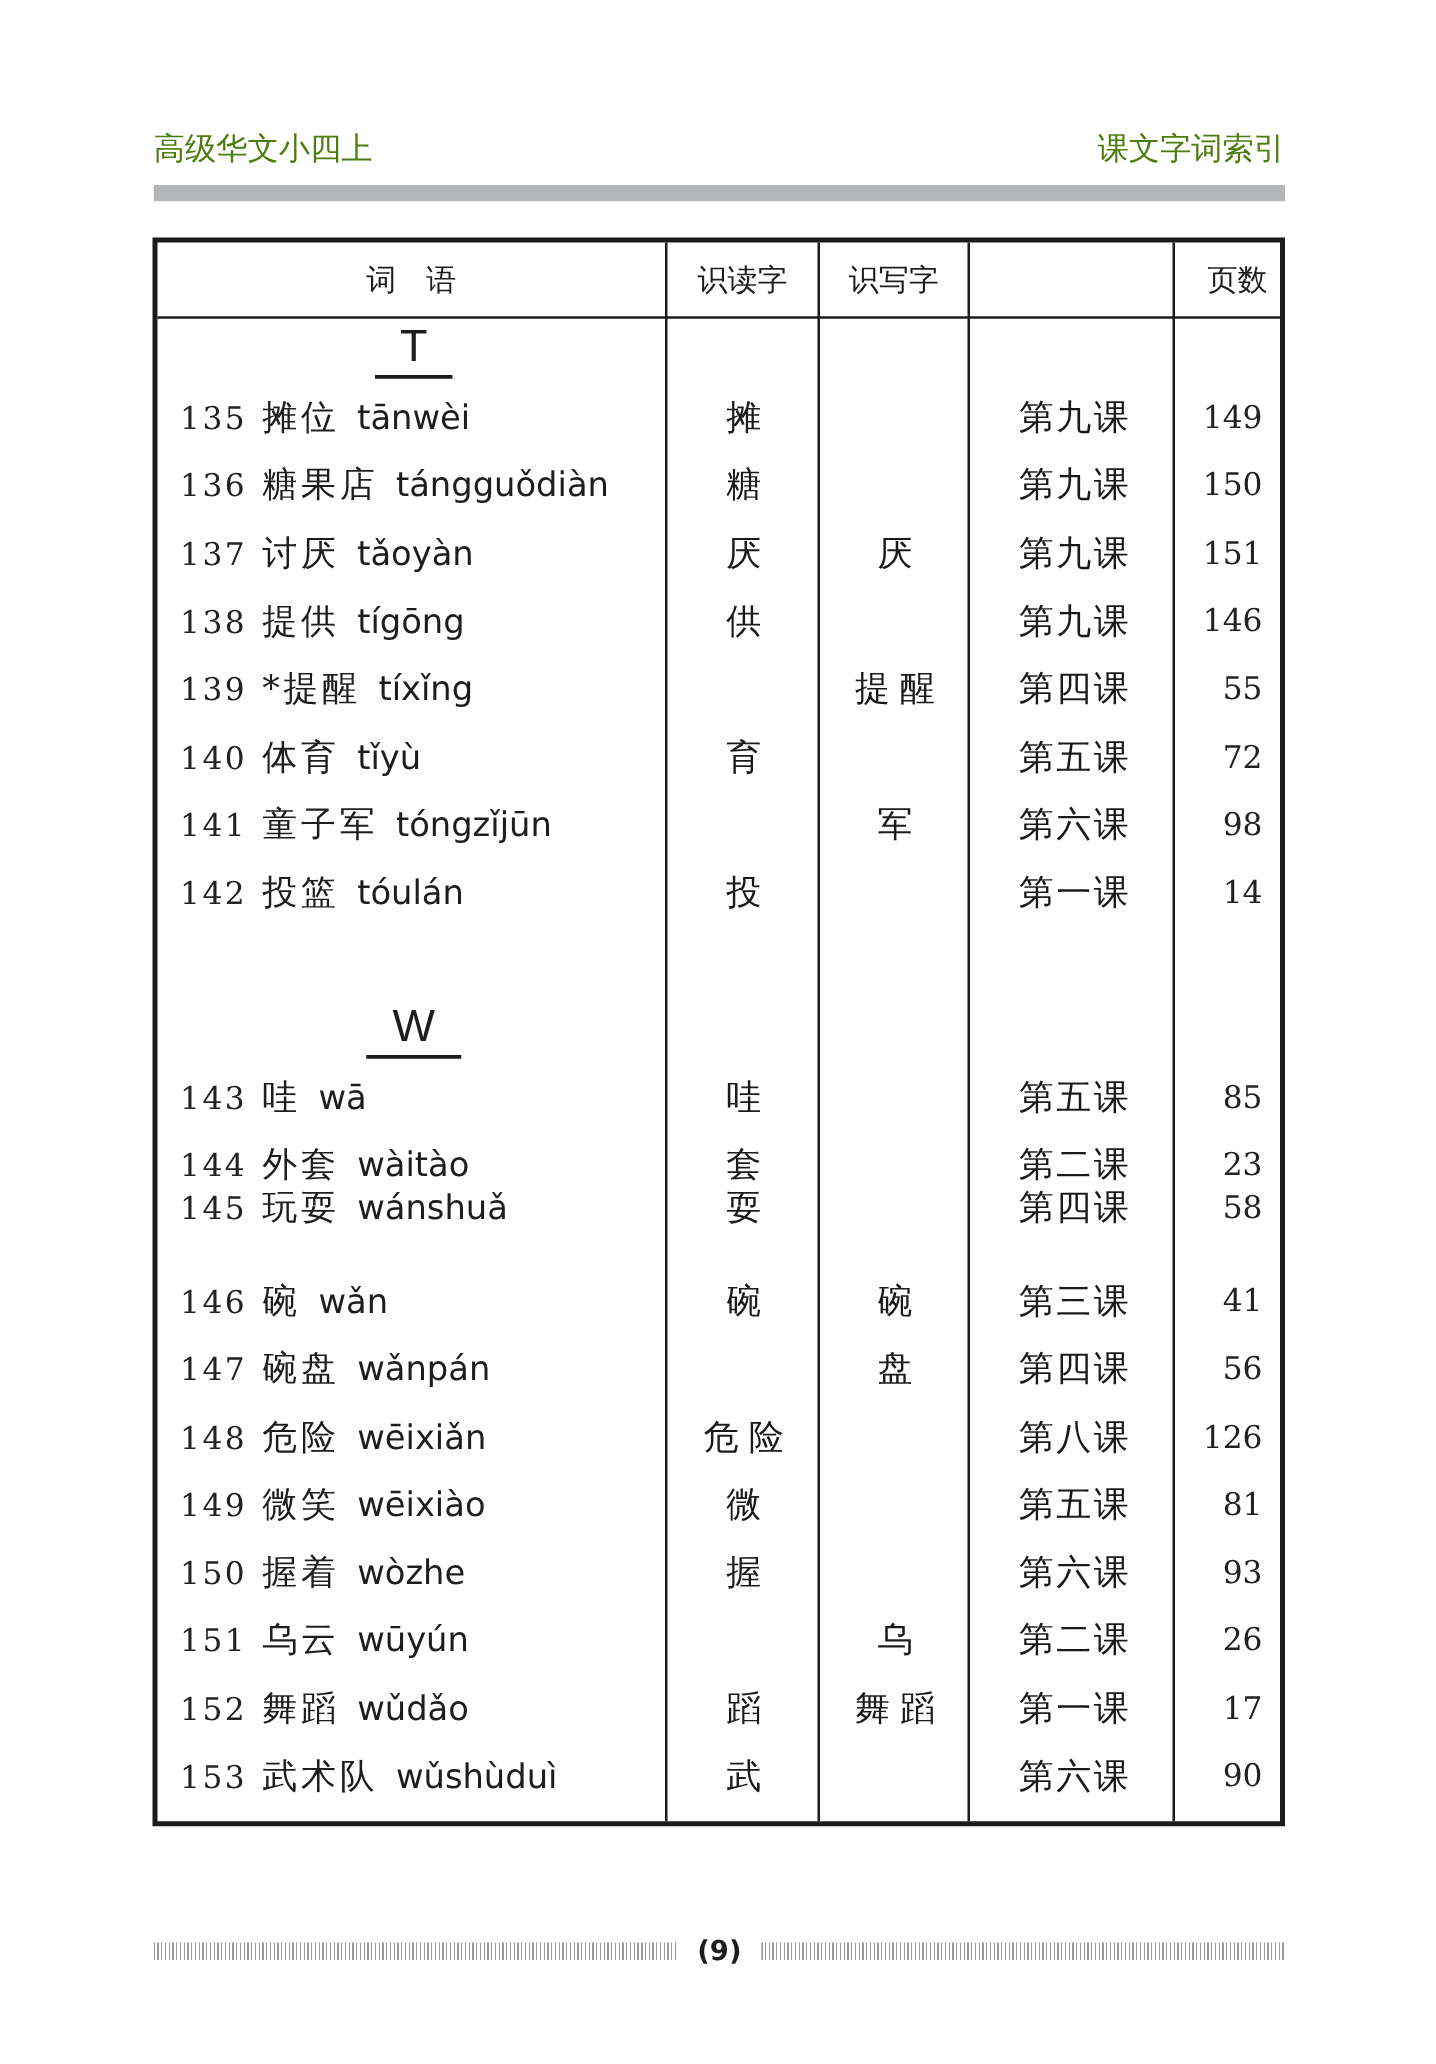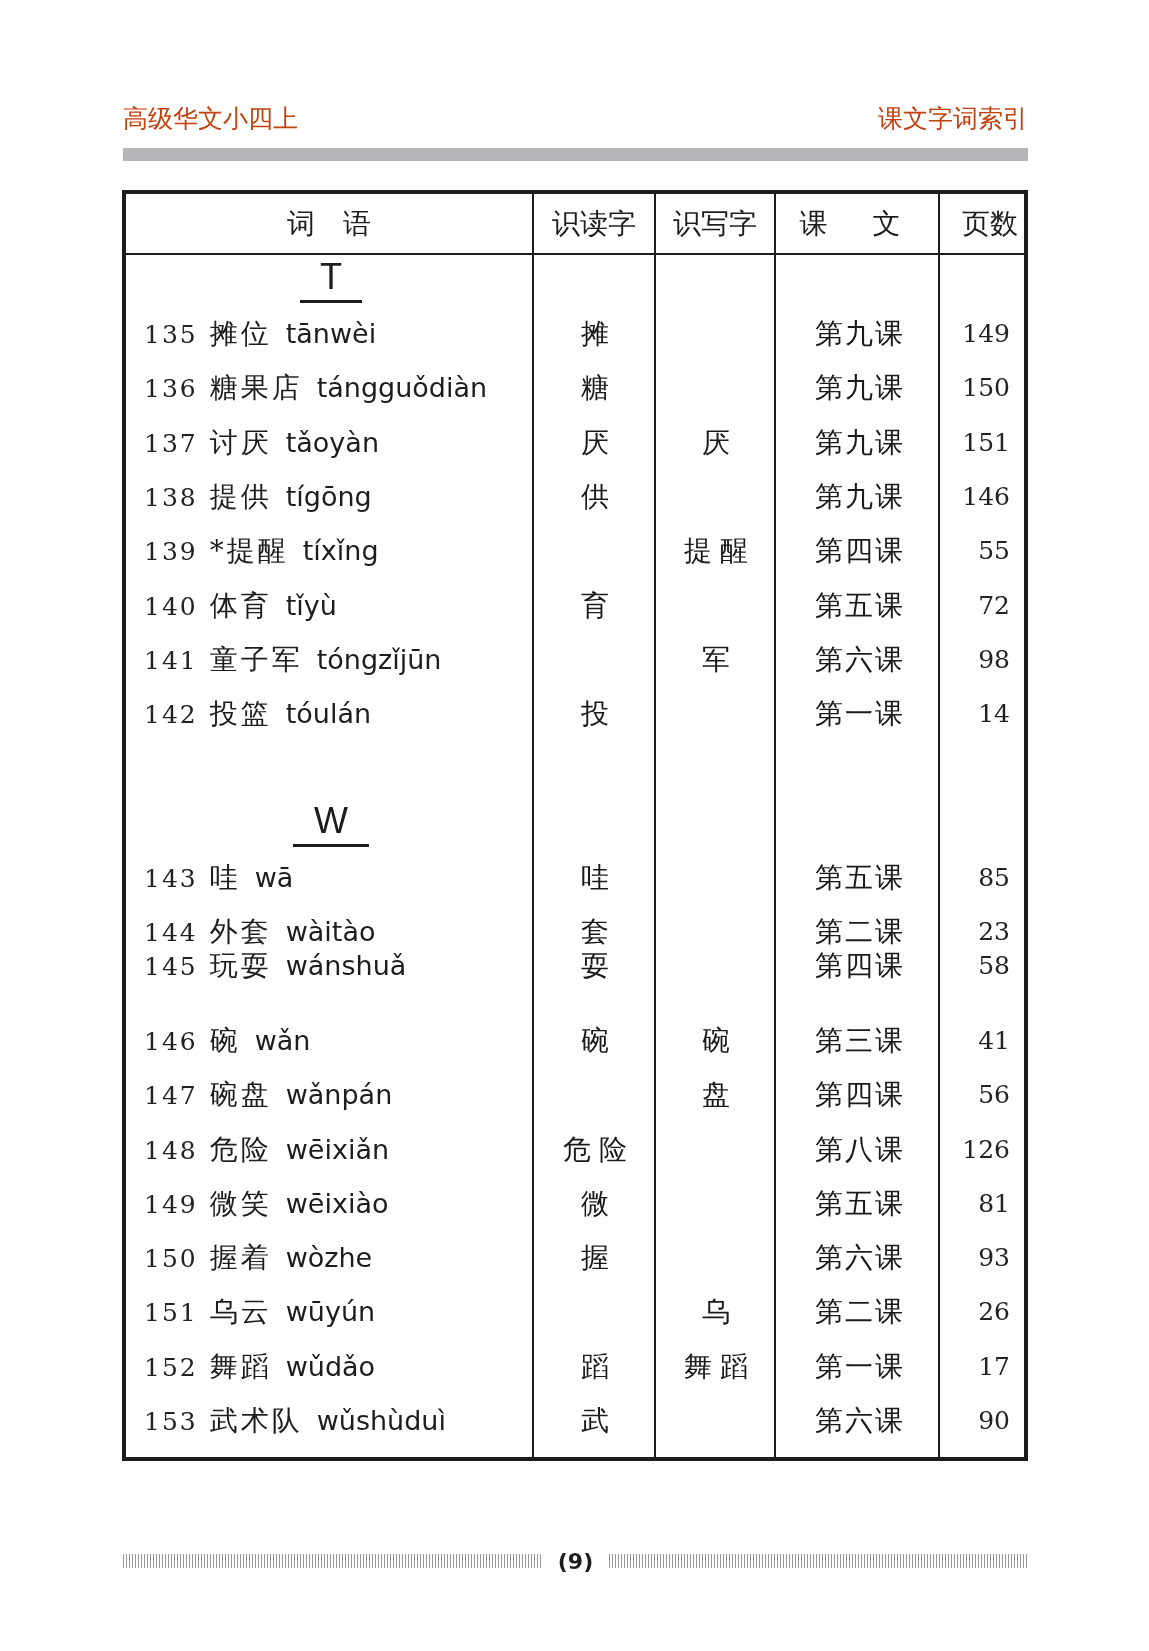--- a/index.html
+++ b/index.html
@@ -3,37 +3,37 @@
 <meta charset="utf-8">
 <style>
   html, body { margin: 0; padding: 0; background: #ffffff; }
   body {
     width: 1149px; height: 1651px; position: relative; overflow: hidden;
     font-family: "DejaVu Sans", sans-serif; color: #1a1a1a;
   }
   .running-head {
     position: absolute; top: 100px; left: 123px; width: 905px; height: 36px;
     display: flex; justify-content: space-between; align-items: center;
-    font-family: "DejaVu Sans", sans-serif; font-size: 25px; color: #c2410c;
+    font-family: "DejaVu Sans", sans-serif; font-size: 25px; color: #4d7c0f;
   }
   .head-bar {
     position: absolute; top: 148px; left: 123px; width: 905px; height: 13px;
     background: #b5b6b9;
   }
   .index-table {
     position: absolute; top: 190px; left: 122px; width: 906px; height: 1271px;
     border: 4px solid #1c1c1c; box-sizing: border-box;
   }
   .col-line {
     position: absolute; top: 0; bottom: 0; width: 2px; background: #1c1c1c;
   }
   .header-row {
     position: absolute; top: 0; left: 0; right: 0; height: 59px;
     border-bottom: 2px solid #1c1c1c;
-    font-family: Liberation Mono, monospace; font-size: 28px; color: #1d1d1d;
+    font-family: Liberation Serif, serif; font-size: 24px; color: #1d1d1d;
   }
   .hcell {
     position: absolute; top: 0; height: 59px; display: flex;
     align-items: center; justify-content: center; white-space: nowrap;
   }
   .section-letter {
     position: absolute; left: 0; width: 410px; text-align: center;
     font-family: "Liberation Sans", sans-serif; font-size: 36px; color: #1d1d1d;
   }
   .section-letter .ul {
@@ -91,21 +91,20 @@
 <div class="index-table">
   <div class="col-line" style="left:406px"></div>
   <div class="col-line" style="left:528px"></div>
   <div class="col-line" style="left:648px"></div>
   <div class="col-line" style="left:812px"></div>
 
   <div class="header-row">
     <div class="hcell" style="left:0;width:406px">词　语</div>
     <div class="hcell" style="left:408px;width:120px">识读字</div>
     <div class="hcell" style="left:530px;width:118px">识写字</div>
-    <div class="hcell" style="left:650px;width:162px;letter-spacing:14px">课 文</div>
     <div class="hcell" style="left:814px;width:100px">页数</div>
   </div>
 
   <div id="table-body">
       <div class="section-letter" style="top: 62px;"><span>T</span><span class="ul" style="width: 62px;"></span></div>
       <div class="row" style="top: 113px;">
         <div class="c-word"><span class="num">135</span><span class="hanzi">摊位</span><span class="pinyin">tānwèi</span></div>
         <div class="c-read">摊</div>
         <div class="c-write"></div>
         <div class="c-lesson">第九课</div>

